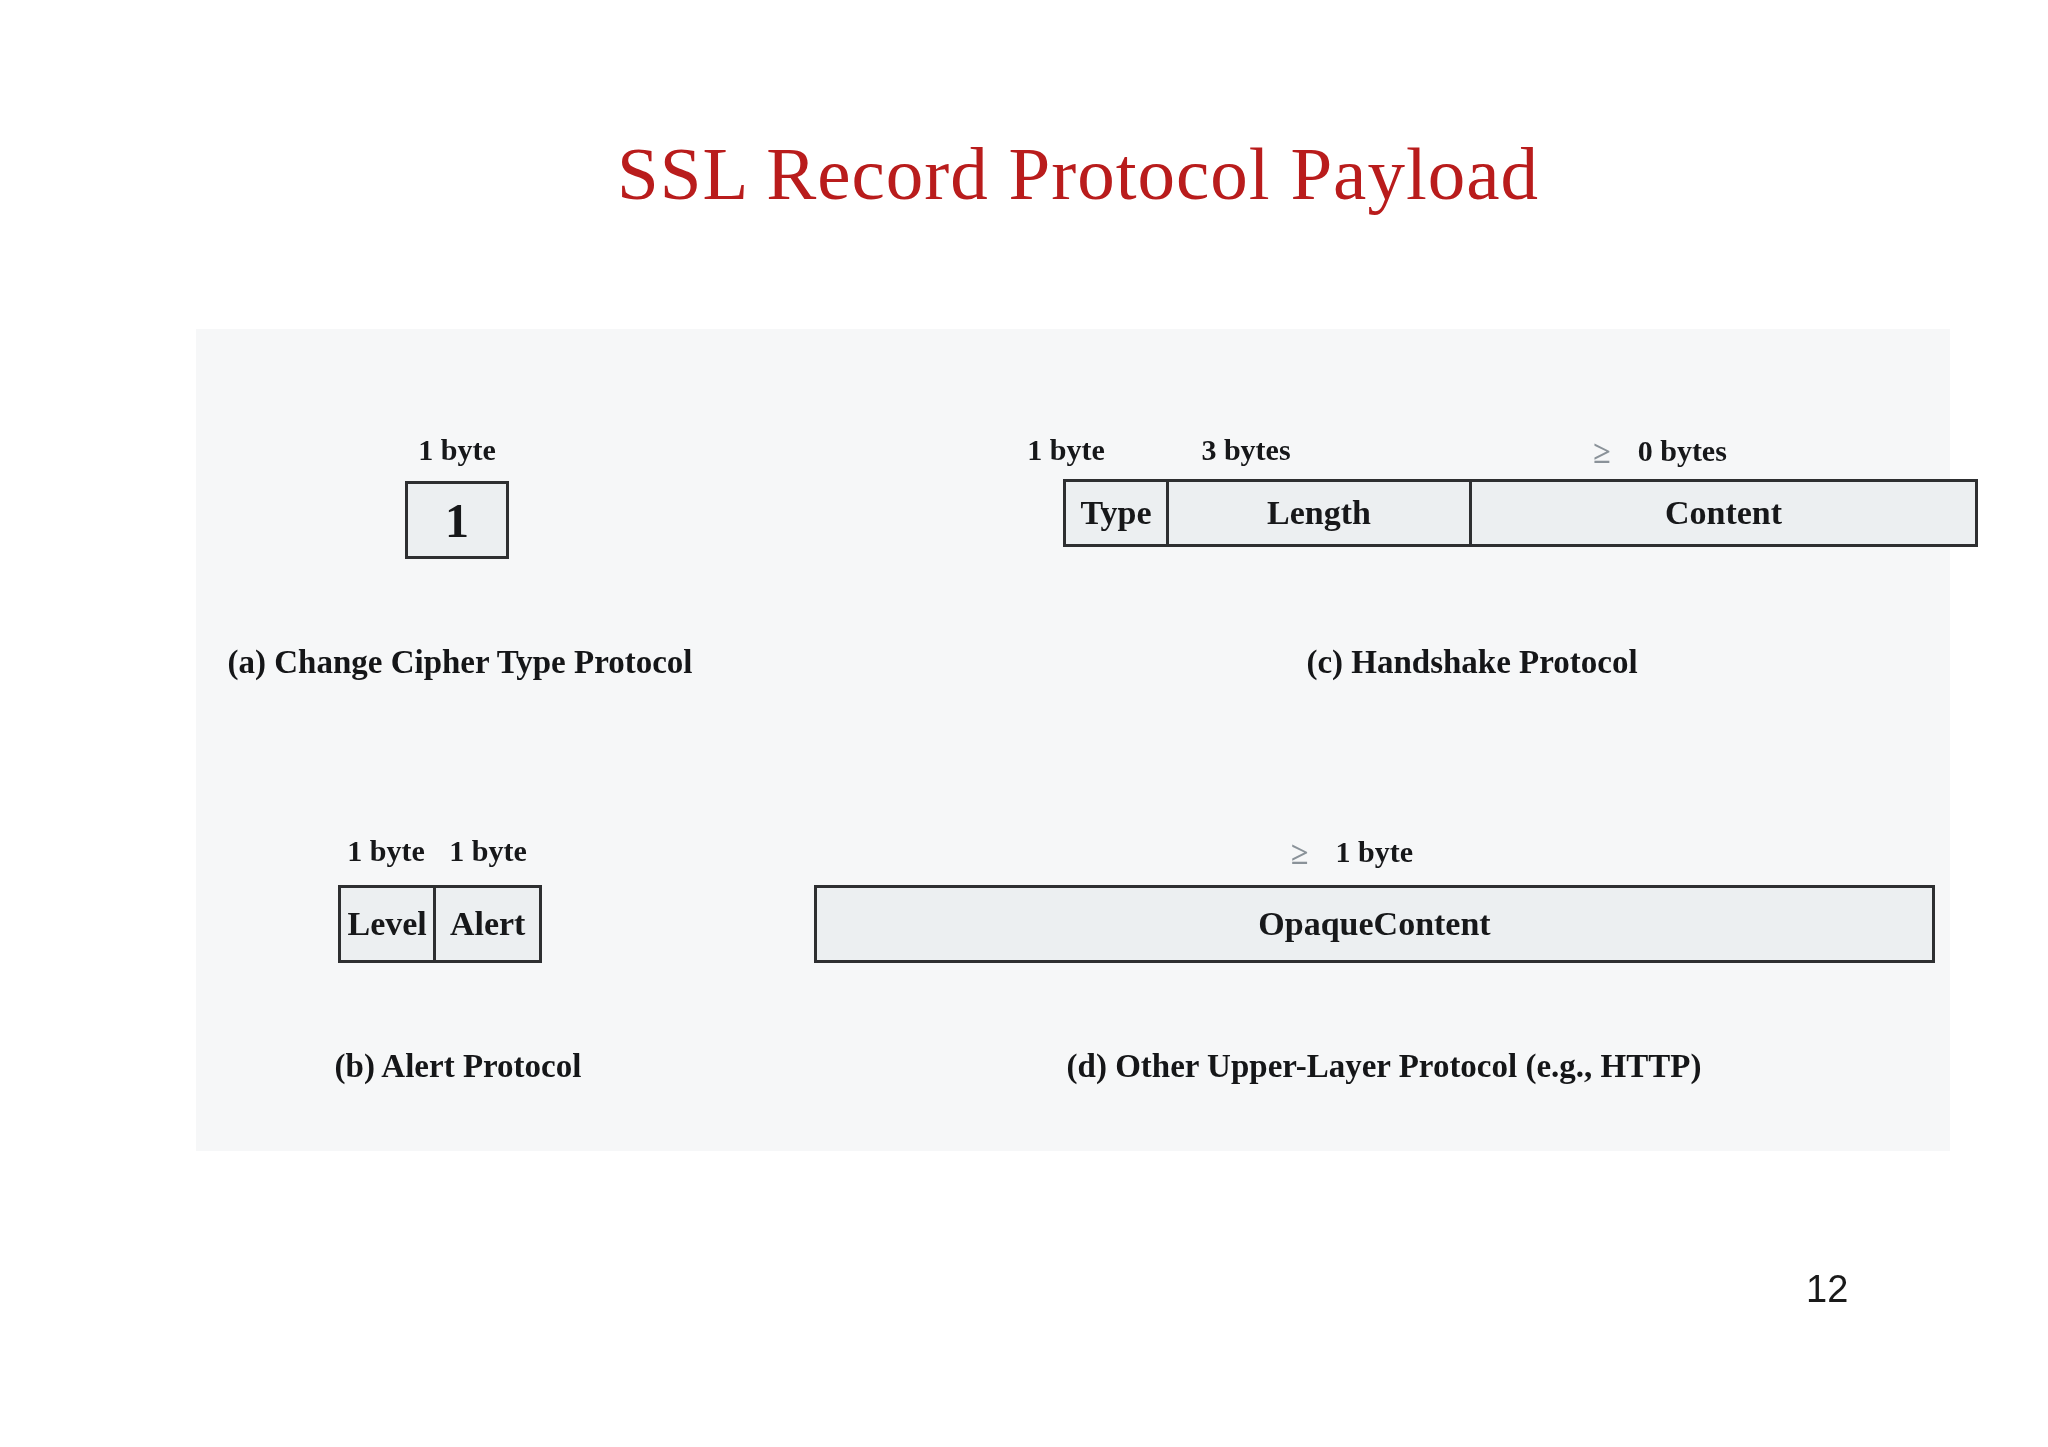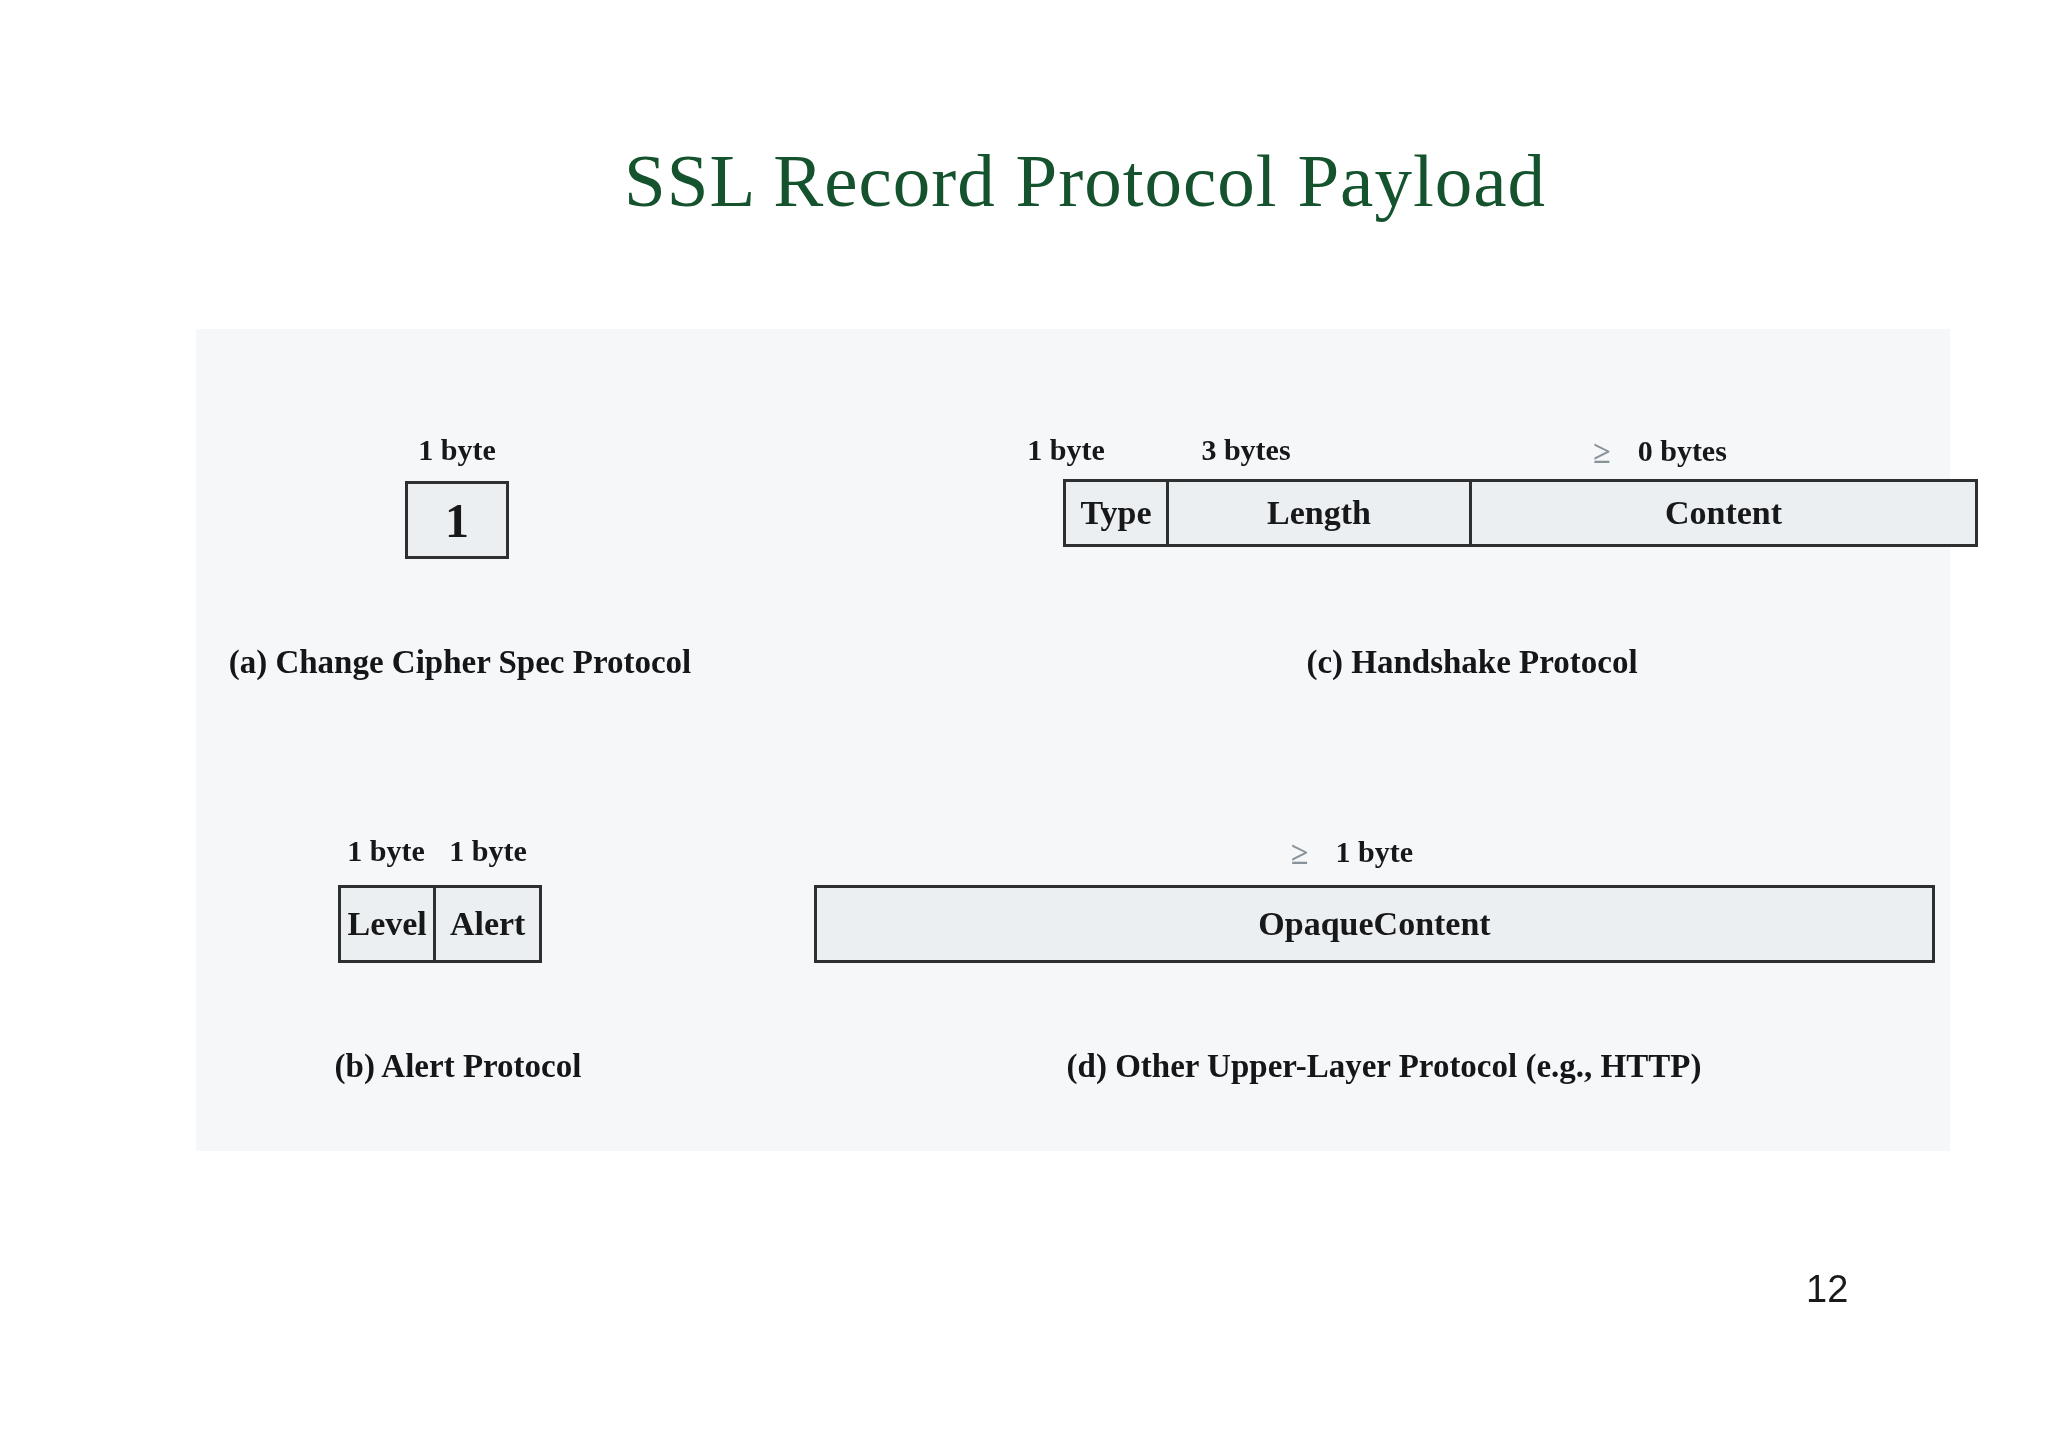--- a/index.html
+++ b/index.html
@@ -2,22 +2,22 @@
 <html><head>
 <meta charset="utf-8">
 <style>
   html,body{margin:0;padding:0;background:#ffffff;}
   .page{
     position:relative;width:2048px;height:1447px;background:#ffffff;overflow:hidden;
     font-family:"Liberation Serif", serif;color:#141414;
   }
   .title{
     position:absolute;left:1070px;top:128px;transform:translateX(-50%);
-    margin:15px;font-weight:400;font-size:75px;line-height:1;white-space:nowrap;
-    color:#14532d;letter-spacing:1px;
+    margin:8px;font-weight:400;font-size:75px;line-height:1;white-space:nowrap;
+    color:#b91c1c;letter-spacing:1px;
   }
   .panel{
     position:absolute;left:196px;top:329px;width:1754px;height:822px;
     background:#f6f7f8;
   }
   .size-label{
     position:absolute;transform:translateX(-50%);
     display:flex;align-items:center;gap:27px;
     font-weight:700;font-size:30px;line-height:1;white-space:nowrap;color:#17181a;
   }
@@ -50,21 +50,21 @@
   <h1 class="title">SSL Record Protocol Payload</h1>
 
   <div class="panel"></div>
 
   <div class="size-label" style="left:457px;top:435px">
     <span>1 byte</span>
   </div>
   <div class="row" style="left:405px;top:481px;width:104px;height:78px">
     <div class="cell cell-big" style="flex:1 1 auto">1</div>
   </div>
-  <div class="caption" style="left:460px;top:646px">(a) Change Cipher Spec Protocol</div>
+  <div class="caption" style="left:460px;top:646px">(a) Change Cipher Type Protocol</div>
 
   <div class="size-label" style="left:1066px;top:435px">
     <span>1 byte</span>
   </div>
   <div class="size-label" style="left:1246px;top:435px">
     <span>3 bytes</span>
   </div>
   <div class="size-label" style="left:1660px;top:435px">
     <span class="gte">≥</span>
     <span>0 bytes</span>

